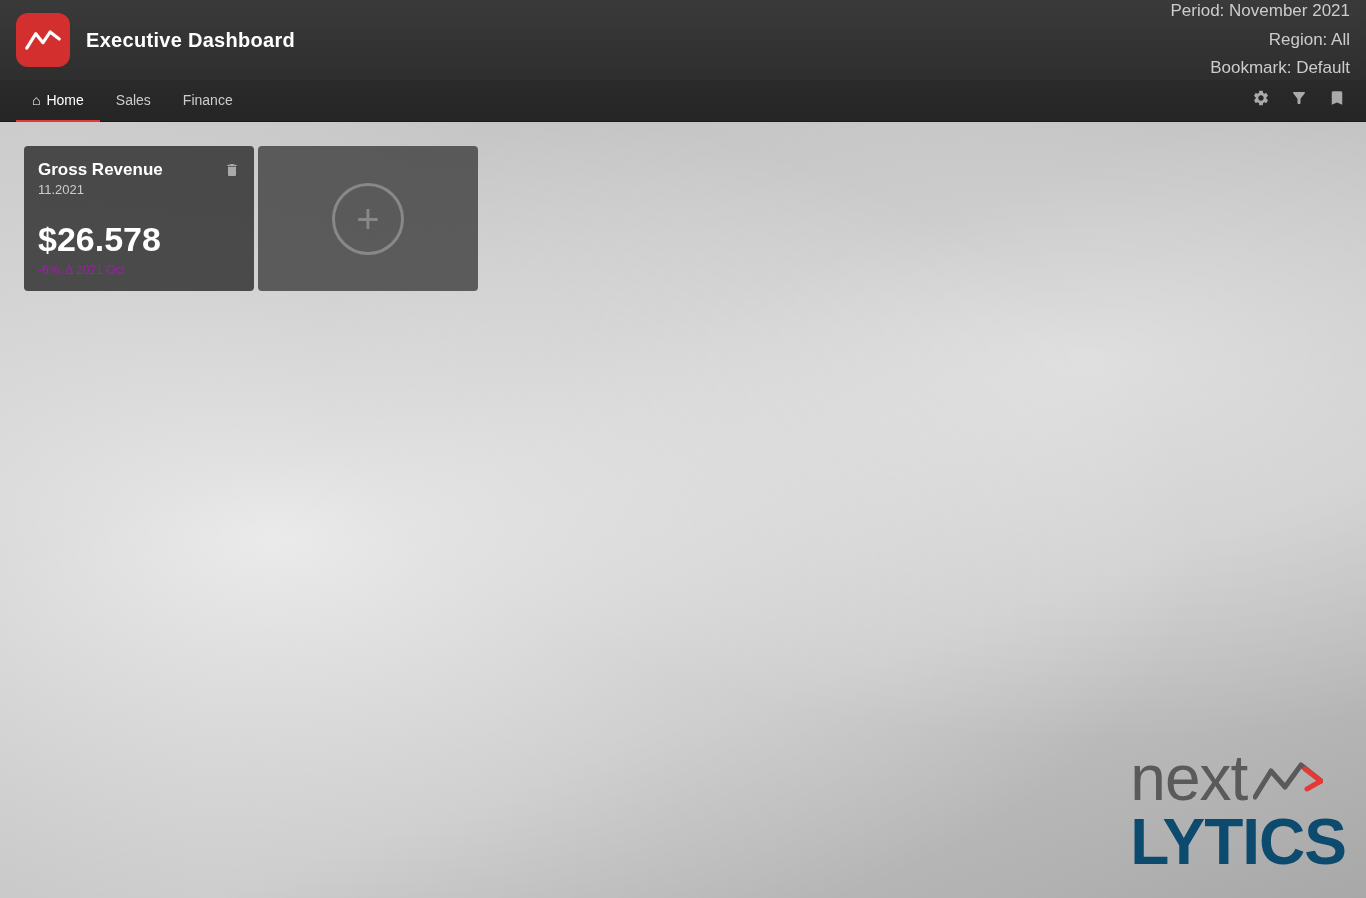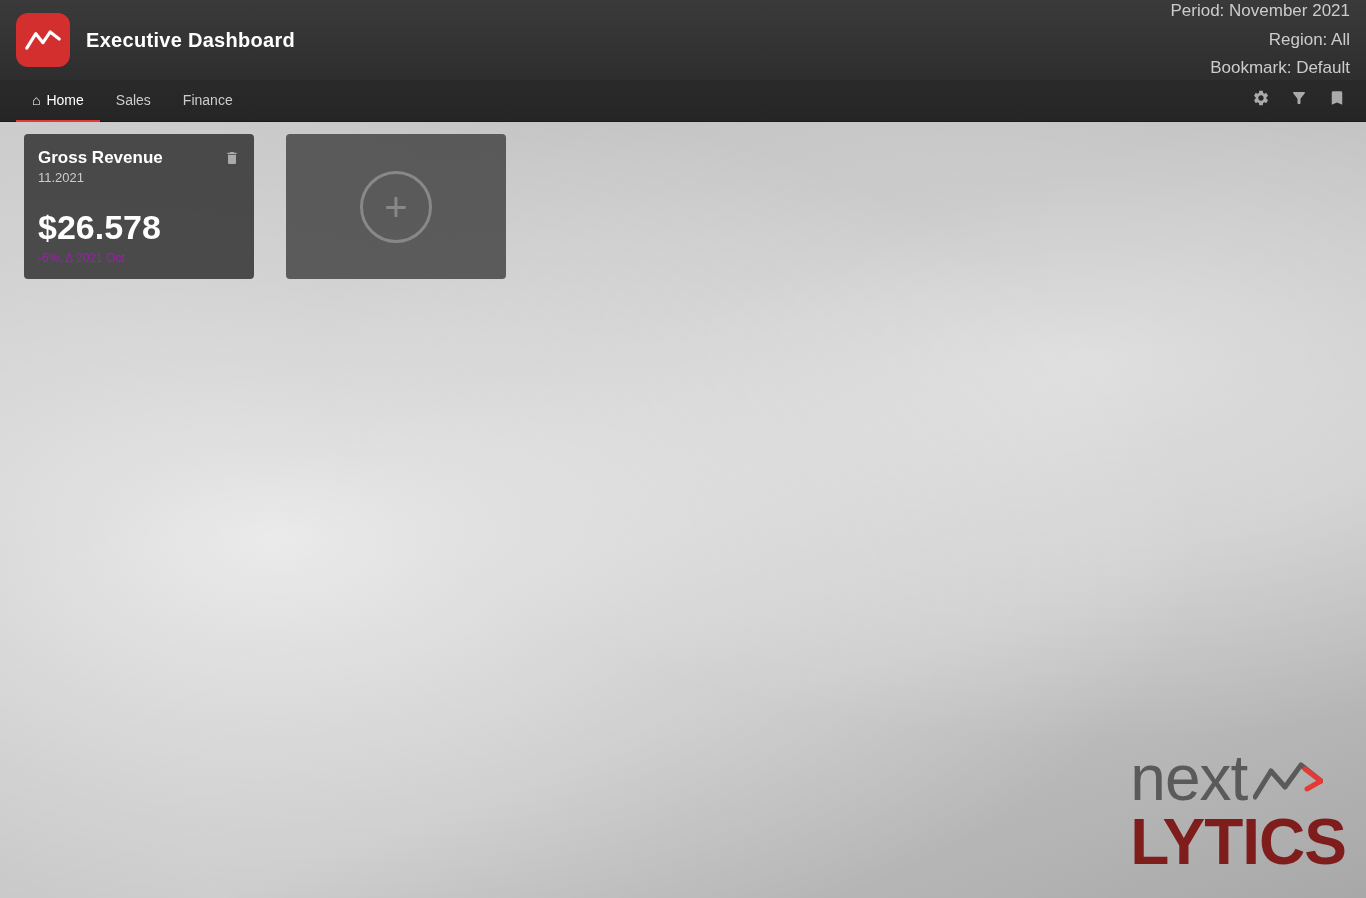--- a/index.html
+++ b/index.html
@@ -122,23 +122,23 @@
       color: #aaaaaa;
       font-size: 18px;
       cursor: pointer;
       padding: 4px;
     }
 
     
     .main-content {
       position: relative;
       z-index: 5;
-      padding: 12px 24px;
-      display: flex;
-      gap: 32px;
+      padding: 24px 24px;
+      display: flex;
+      gap: 4px;
       flex-wrap: wrap;
       align-items: flex-start;
     }
 
     
     .kpi-card {
       width: 230px;
       height: 145px;
       background: rgba(55, 55, 55, 0.88);
       border-radius: 4px;
@@ -236,21 +236,21 @@
     }
 
     .brand-next-wave {
       display: inline-block;
       margin-left: 4px;
     }
 
     .brand-lytics {
       font-size: 64px;
       font-weight: 700;
-      color: #7f1d1d;
+      color: #0c4a6e;
       letter-spacing: -1px;
       line-height: 1;
       text-transform: uppercase;
     }
 
     
     .wave-svg {
       width: 70px;
       height: 48px;
       vertical-align: middle;

